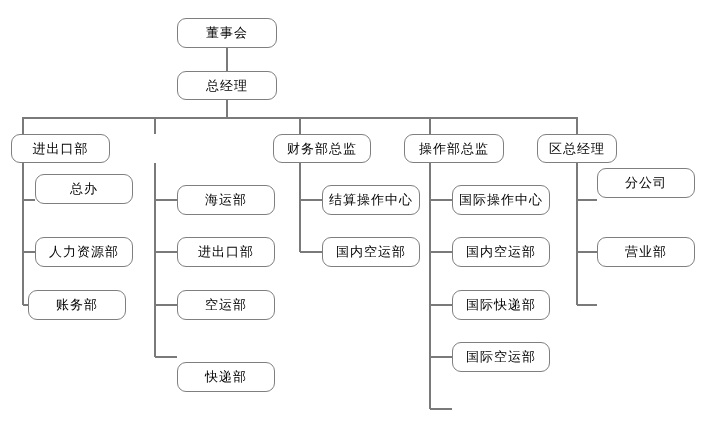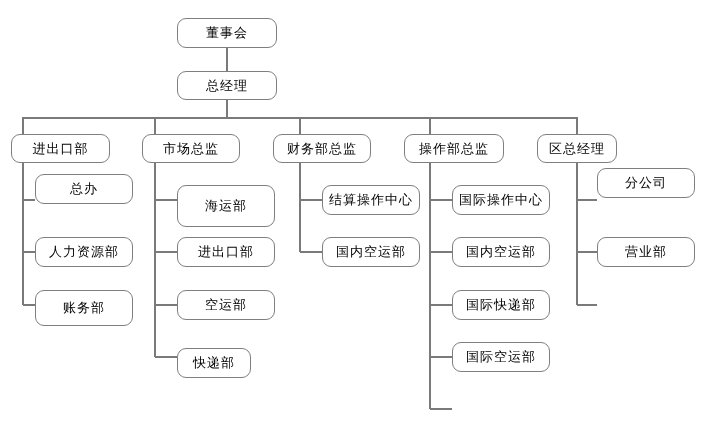--- a/index.html
+++ b/index.html
@@ -50,33 +50,32 @@
       <path class="connector" d="M300,163 L300,252 M300,200 L322,200 M300,252 L322,252"></path>
       <path class="connector" d="M430,163 L430,409 M430,200 L452,200 M430,252 L452,252 M430,305 L452,305 M430,357 L452,357 M430,409 L452,409"></path>
       <path class="connector" d="M577,163 L577,305 M577,200 L597,200 M577,252 L597,252 M577,305 L597,305"></path>
     </g>
   </svg>
 
   <div class="node" style="left:177px;top:18px;width:100px;height:30px">董事会</div>
   <div class="node" style="left:177px;top:71px;width:100px;height:29px">总经理</div>
 
   <div class="node" style="left:11px;top:134px;width:99px;height:29px">进出口部</div>
-  <div class="node" style="left:142px;top:134px;width:98px;height:29px">市场总监</div>
   <div class="node" style="left:273px;top:134px;width:98px;height:29px">财务部总监</div>
   <div class="node" style="left:404px;top:134px;width:100px;height:29px">操作部总监</div>
   <div class="node" style="left:537px;top:134px;width:80px;height:29px">区总经理</div>
 
   <div class="node" style="left:35px;top:174px;width:98px;height:30px">总办</div>
   <div class="node" style="left:35px;top:237px;width:98px;height:30px">人力资源部</div>
-  <div class="node" style="left:35px;top:290px;width:98px;height:36px">账务部</div>
+  <div class="node" style="left:28px;top:290px;width:98px;height:30px">账务部</div>
 
-  <div class="node" style="left:177px;top:185px;width:98px;height:42px">海运部</div>
+  <div class="node" style="left:177px;top:185px;width:98px;height:30px">海运部</div>
   <div class="node" style="left:177px;top:237px;width:98px;height:30px">进出口部</div>
   <div class="node" style="left:177px;top:290px;width:98px;height:30px">空运部</div>
-  <div class="node" style="left:177px;top:348px;width:74px;height:30px">快递部</div>
+  <div class="node" style="left:177px;top:362px;width:98px;height:30px">快递部</div>
 
   <div class="node" style="left:322px;top:185px;width:98px;height:30px">结算操作中心</div>
   <div class="node" style="left:322px;top:237px;width:98px;height:30px">国内空运部</div>
 
   <div class="node" style="left:452px;top:185px;width:98px;height:30px">国际操作中心</div>
   <div class="node" style="left:452px;top:237px;width:98px;height:30px">国内空运部</div>
   <div class="node" style="left:452px;top:290px;width:98px;height:30px">国际快递部</div>
   <div class="node" style="left:452px;top:342px;width:98px;height:30px">国际空运部</div>
 
   <div class="node" style="left:597px;top:168px;width:98px;height:30px">分公司</div>

